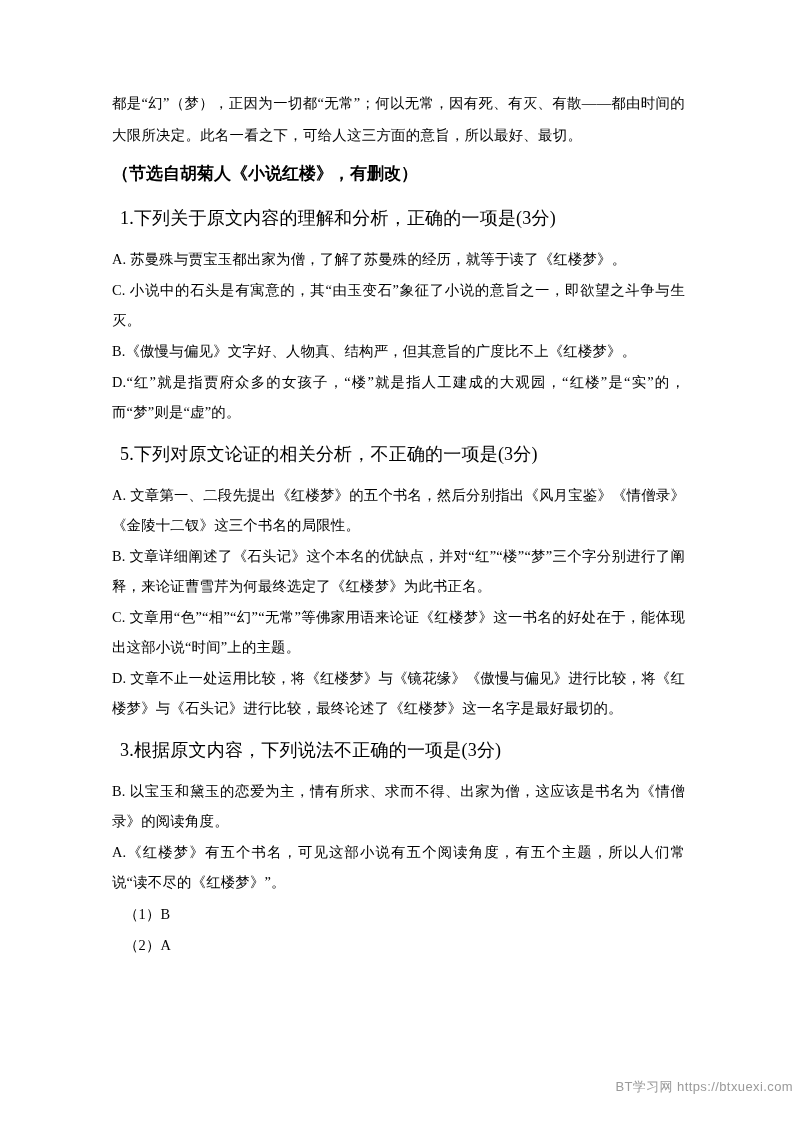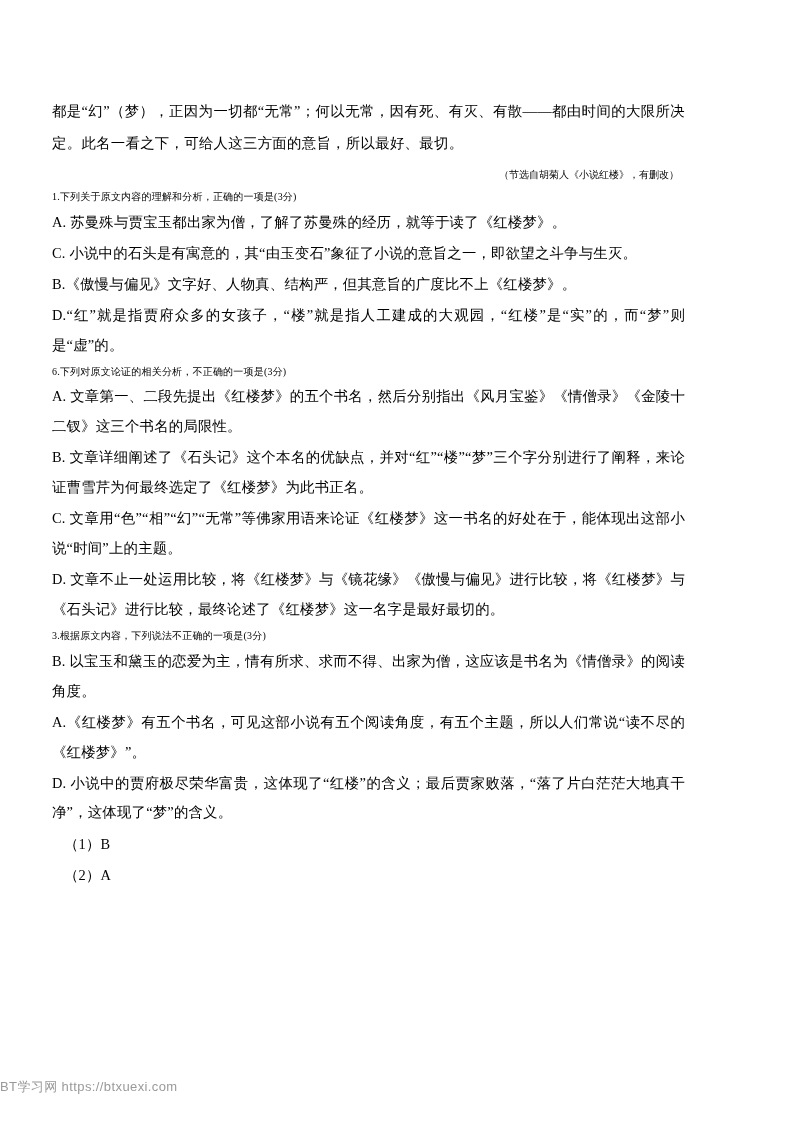--- a/index.html
+++ b/index.html
@@ -10,69 +10,69 @@
     width: 793px;
     height: 1122px;
     background: #ffffff;
     font-family: "Liberation Serif", "DejaVu Serif", serif;
     color: #000000;
     position: relative;
     overflow: hidden;
   }
   .page {
     position: absolute;
-    top: 8px;
+    top: 0;
     left: 0;
     width: 793px;
     height: 887px;
     box-sizing: border-box;
-    padding: 88px 108px 0 52px;
+    padding: 88px 108px 0 112px;
   }
   .para {
     font-size: 14.4px;
     line-height: 2.08;
     text-align: justify;
     text-justify: inter-ideograph;
     margin: 0 0 1px 0;
     letter-spacing: 0.2px;
   }
   .top-para {
     font-size: 14.4px;
     line-height: 2.22;
     text-align: justify;
     text-justify: inter-ideograph;
     margin: 0;
     letter-spacing: 0.3px;
   }
   .source-line {
-    font-size: 10px;
+    font-size: 17px;
     line-height: 2.1;
-    text-align: right;
     margin: 4px 0 2px 0;
     padding-right: 6px;
+    font-weight: bold;
   }
   .q-line {
-    font-size: 10px;
+    font-size: 18px;
     line-height: 2.08;
-    margin: 0;
+    margin: 8px;
     letter-spacing: 0.2px;
   }
   .ans-line {
     font-size: 14.4px;
     line-height: 2.12;
     margin: 0;
     padding-left: 12px;
     letter-spacing: 0.2px;
   }
   .footer {
     position: absolute;
     left: 0;
     right: 0;
     bottom: 26px;
-    text-align: left;
+    text-align: right;
     font-size: 13px;
     color: #9a9a9a;
     font-family: "Liberation Sans", "DejaVu Sans", sans-serif;
     letter-spacing: 0.4px;
   }
 </style>
 </head>
 <body>
 
 <div class="page">
@@ -80,29 +80,28 @@
   <p class="top-para">都是“幻”（梦），正因为一切都“无常”；何以无常，因有死、有灭、有散——都由时间的大限所决定。此名一看之下，可给人这三方面的意旨，所以最好、最切。</p>
 
   <p class="source-line">（节选自胡菊人《小说红楼》，有删改）</p>
 
   <p class="q-line">1.下列关于原文内容的理解和分析，正确的一项是(3分)</p>
   <p class="para">A. 苏曼殊与贾宝玉都出家为僧，了解了苏曼殊的经历，就等于读了《红楼梦》。</p>
   <p class="para">C. 小说中的石头是有寓意的，其“由玉变石”象征了小说的意旨之一，即欲望之斗争与生灭。</p>
   <p class="para">B.《傲慢与偏见》文字好、人物真、结构严，但其意旨的广度比不上《红楼梦》。</p>
   <p class="para">D.“红”就是指贾府众多的女孩子，“楼”就是指人工建成的大观园，“红楼”是“实”的，而“梦”则是“虚”的。</p>
 
-  <p class="q-line">6.下列对原文论证的相关分析，不正确的一项是(3分)</p>
+  <p class="q-line">5.下列对原文论证的相关分析，不正确的一项是(3分)</p>
   <p class="para">A. 文章第一、二段先提出《红楼梦》的五个书名，然后分别指出《风月宝鉴》《情僧录》《金陵十二钗》这三个书名的局限性。</p>
   <p class="para">B. 文章详细阐述了《石头记》这个本名的优缺点，并对“红”“楼”“梦”三个字分别进行了阐释，来论证曹雪芹为何最终选定了《红楼梦》为此书正名。</p>
   <p class="para">C. 文章用“色”“相”“幻”“无常”等佛家用语来论证《红楼梦》这一书名的好处在于，能体现出这部小说“时间”上的主题。</p>
   <p class="para">D. 文章不止一处运用比较，将《红楼梦》与《镜花缘》《傲慢与偏见》进行比较，将《红楼梦》与《石头记》进行比较，最终论述了《红楼梦》这一名字是最好最切的。</p>
 
   <p class="q-line">3.根据原文内容，下列说法不正确的一项是(3分)</p>
   <p class="para">B. 以宝玉和黛玉的恋爱为主，情有所求、求而不得、出家为僧，这应该是书名为《情僧录》的阅读角度。</p>
   <p class="para">A.《红楼梦》有五个书名，可见这部小说有五个阅读角度，有五个主题，所以人们常说“读不尽的《红楼梦》”。</p>
-  <p class="para">D. 小说中的贾府极尽荣华富贵，这体现了“红楼”的含义；最后贾家败落，“落了片白茫茫大地真干净”，这体现了“梦”的含义。</p>
 
   <p class="ans-line">（1）B</p>
   <p class="ans-line">（2）A</p>
 
 </div>
 
 <div class="footer">BT学习网 https://btxuexi.com</div>
 
 </body></html>

